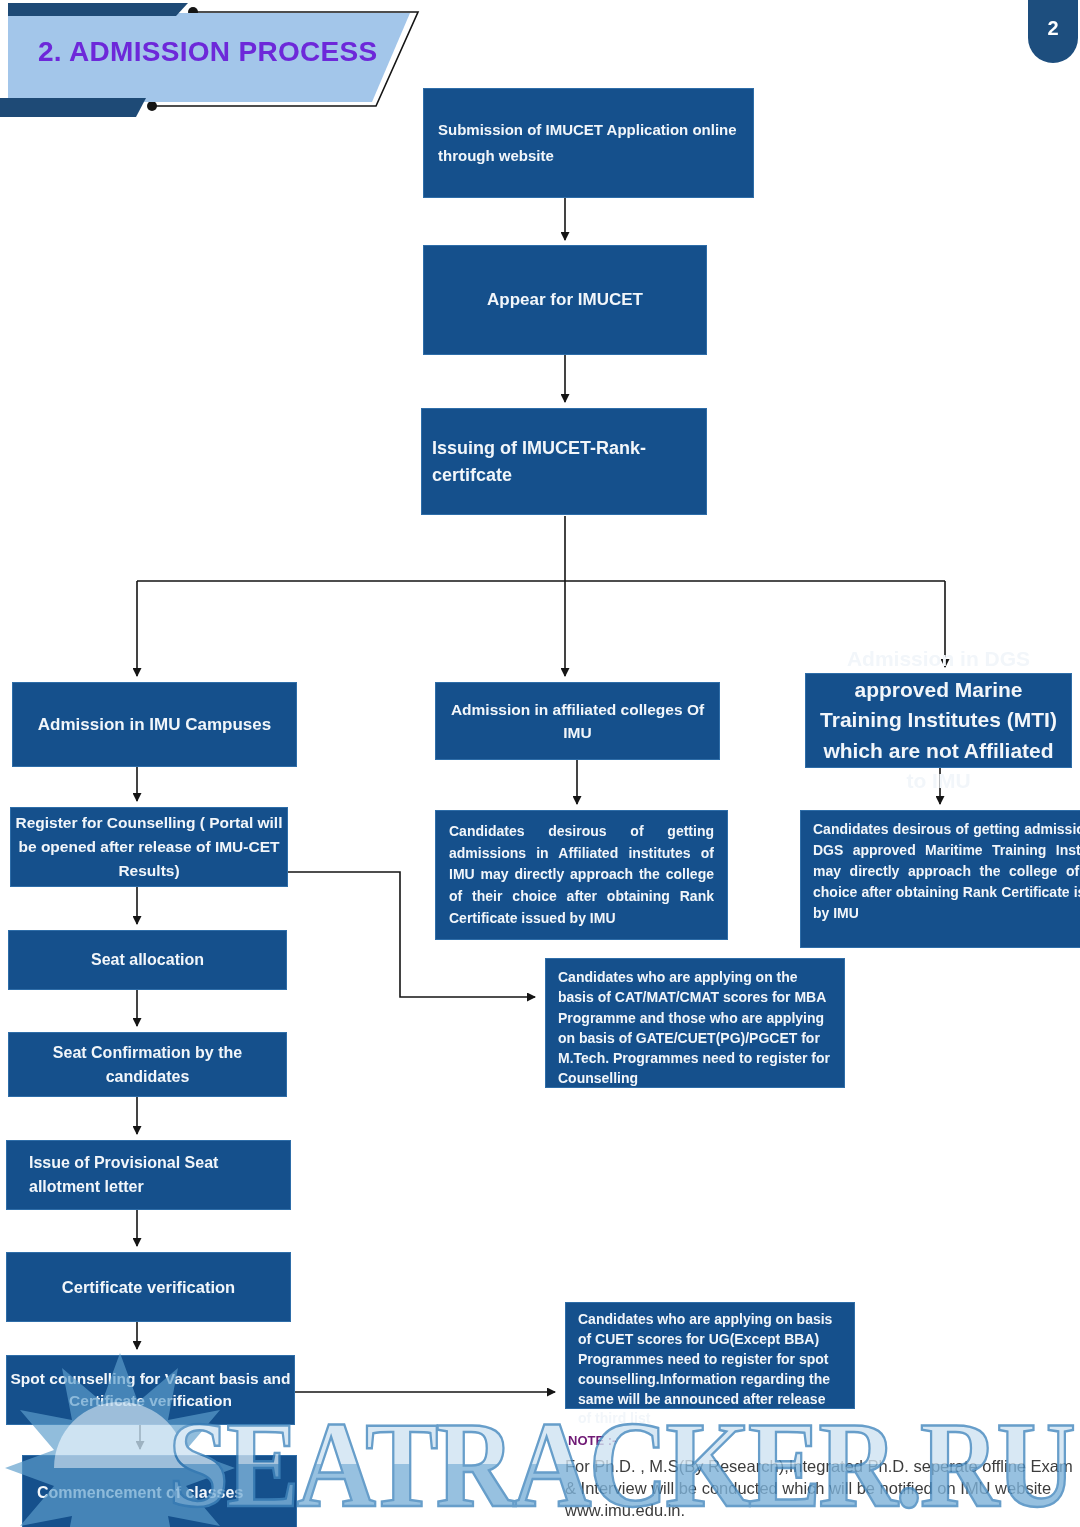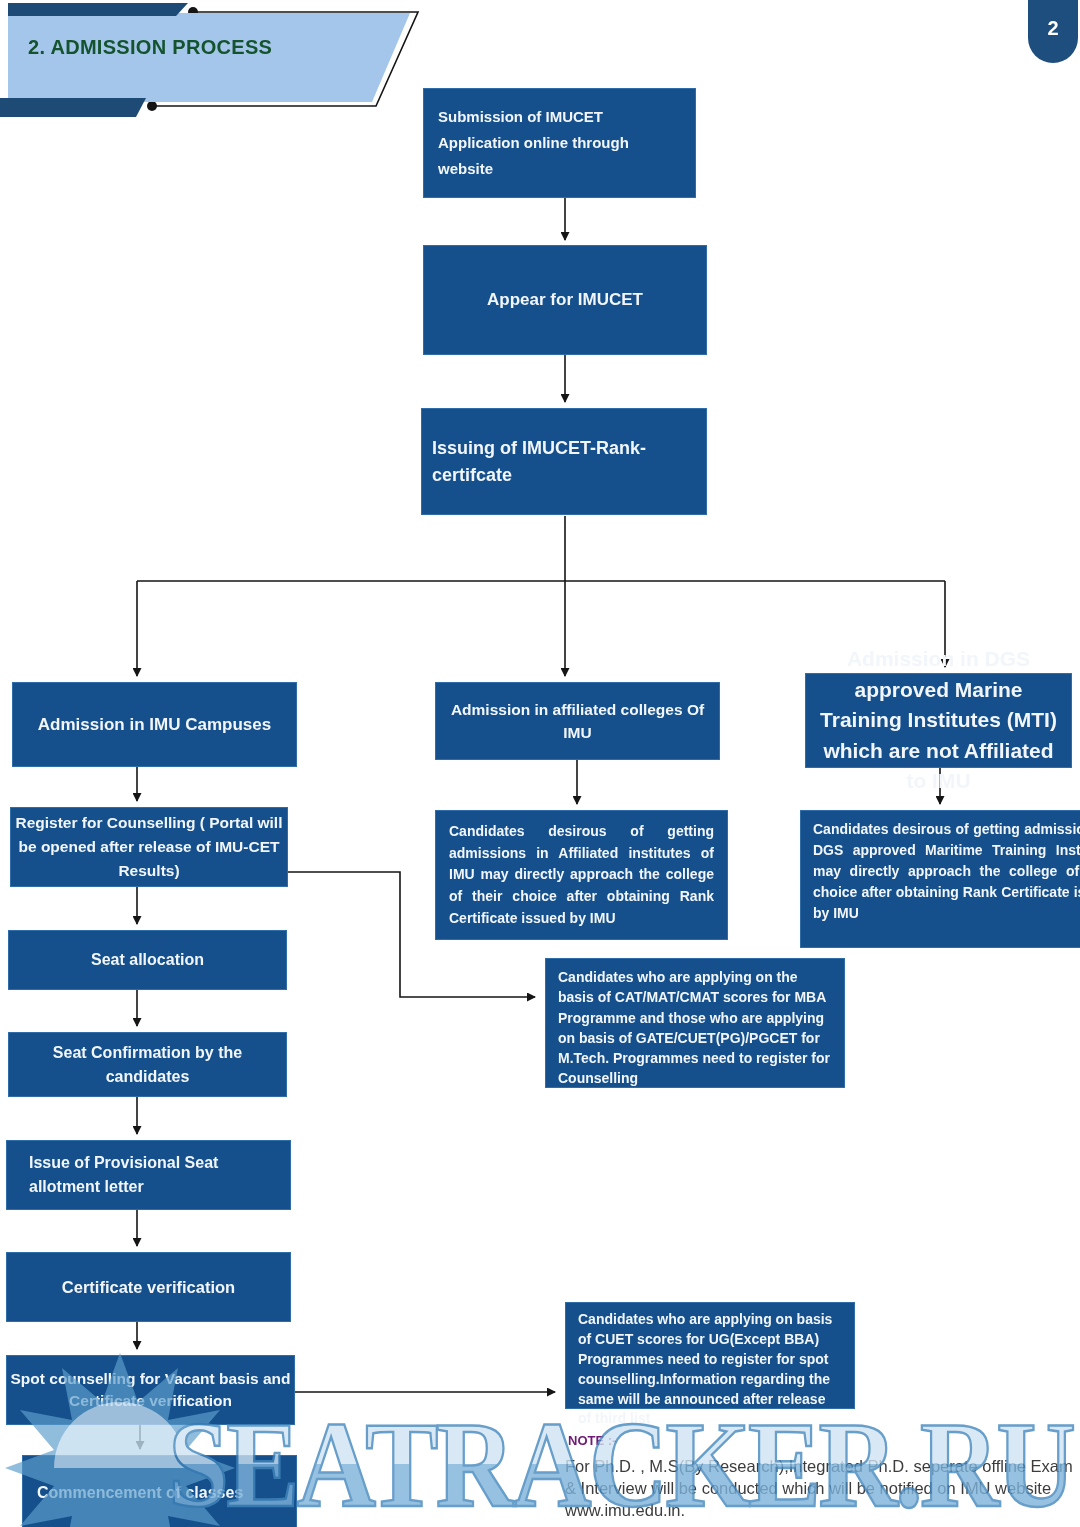--- a/index.html
+++ b/index.html
@@ -6,22 +6,22 @@
   body{background:#ffffff;font-family:"Liberation Sans",sans-serif;}
   .page{position:relative;width:1080px;height:1527px;background:#ffffff;overflow:hidden;}
 
   
   .bar-top{position:absolute;left:8px;top:3px;width:180px;height:13px;background:#1e4a76;
     clip-path:polygon(0 0,100% 0,calc(100% - 12px) 100%,0 100%);z-index:3;}
   .bar-bottom{position:absolute;left:0;top:98px;width:146px;height:19px;background:#1e4a76;
     clip-path:polygon(0 0,100% 0,calc(100% - 10px) 100%,0 100%);z-index:3;}
   .banner-main{position:absolute;left:8px;top:13px;width:402px;height:89px;background:#a3c6ea;
     clip-path:polygon(0 0,100% 0,calc(100% - 38px) 100%,0 100%);z-index:2;}
-  .page-title{position:absolute;left:28px;top:36px;margin:0;font-size:20px;font-weight:800;
-    color:#14532d;letter-spacing:.3px;z-index:4;white-space:nowrap;}
+  .page-title{position:absolute;left:38px;top:36px;margin:0;font-size:28px;font-weight:800;
+    color:#6d28d9;letter-spacing:.3px;z-index:4;white-space:nowrap;}
   .page-tab{position:absolute;left:1028px;top:0;width:50px;height:63px;background:#1d4e7e;
     border-radius:0 0 26px 26px;display:flex;align-items:center;justify-content:center;
     color:#fff;font-weight:700;font-size:20px;z-index:4;}
   .page-tab span{margin-top:-6px;}
 
   
   .box{position:absolute;background:#15508c;border:1px solid #2e6da8;color:#f2f6fa;font-weight:700;
     box-sizing:border-box;display:flex;flex-direction:column;justify-content:center;z-index:2;
     line-height:1.5;}
   .center{text-align:center;align-items:center;}
@@ -80,21 +80,21 @@
   </svg>
 
   <div class="bar-top"></div>
   <div class="banner-main"></div>
   <h1 class="page-title">2. ADMISSION PROCESS</h1>
   <div class="bar-bottom"></div>
   <div class="page-tab">
     <span>2</span>
   </div>
 
-  <div class="box leftal" style="left:423px;top:88px;width:273px;height:110px;font-size:15px;padding:6px 14px;line-height:1.75;">Submission of IMUCET Application online through website</div>
+  <div class="box leftal" style="left:423px;top:88px;width:331px;height:110px;font-size:15px;padding:6px 14px;line-height:1.75;">Submission of IMUCET Application online through website</div>
   <div class="box center" style="left:423px;top:245px;width:284px;height:110px;font-size:17px;">Appear for IMUCET</div>
   <div class="box leftal" style="left:421px;top:408px;width:286px;height:107px;font-size:18px;padding:0 10px;">Issuing of IMUCET-Rank-certifcate</div>
 
   <div class="box center" style="left:12px;top:682px;width:285px;height:85px;font-size:17px;">Admission in IMU Campuses</div>
   <div class="box center" style="left:435px;top:682px;width:285px;height:78px;font-size:15.5px;">Admission in affiliated colleges Of IMU</div>
   <div class="box center" style="left:805px;top:673px;width:267px;height:95px;font-size:21px;line-height:1.45;padding:0 6px;">Admission in DGS approved Marine Training Institutes (MTI) which are not Affiliated to IMU</div>
 
   <div class="box center" style="left:10px;top:807px;width:278px;height:80px;font-size:15.5px;line-height:1.55;">Register for Counselling ( Portal will be opened after release of IMU-CET Results)</div>
   <div class="box justify" style="left:435px;top:810px;width:293px;height:130px;font-size:14px;line-height:1.55;padding:10px 13px;">Candidates desirous of getting admissions in Affiliated institutes of IMU may directly approach the college of their choice after obtaining Rank Certificate issued by IMU</div>
   <div class="box justify" style="left:800px;top:810px;width:331px;height:138px;font-size:14px;line-height:1.5;padding:8px 12px;">Candidates desirous of getting admissions in DGS approved Maritime Training Institutes may directly approach the college of their choice after obtaining Rank Certificate issued by IMU</div>

